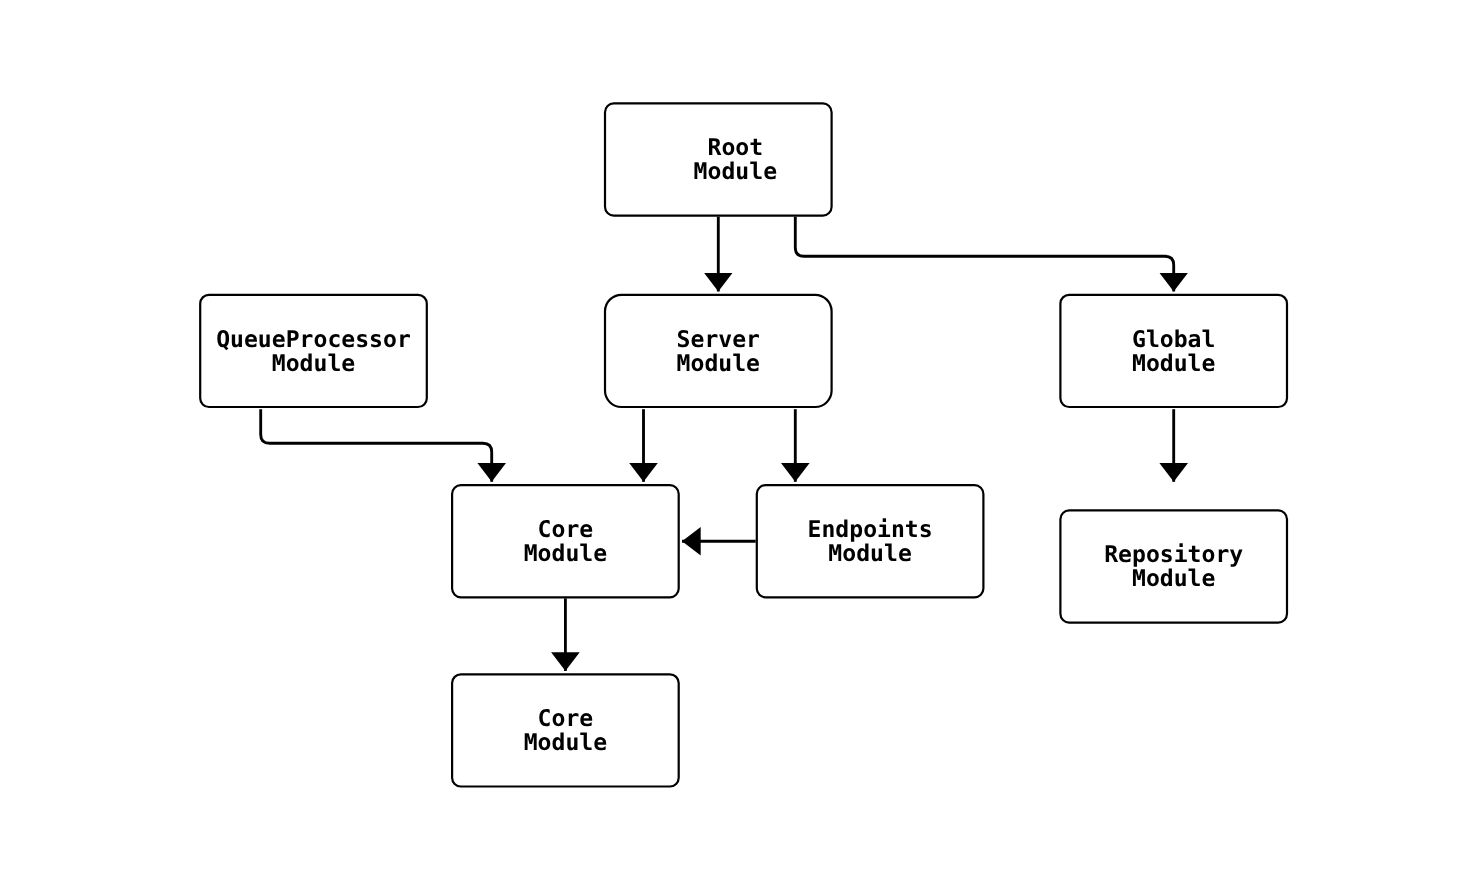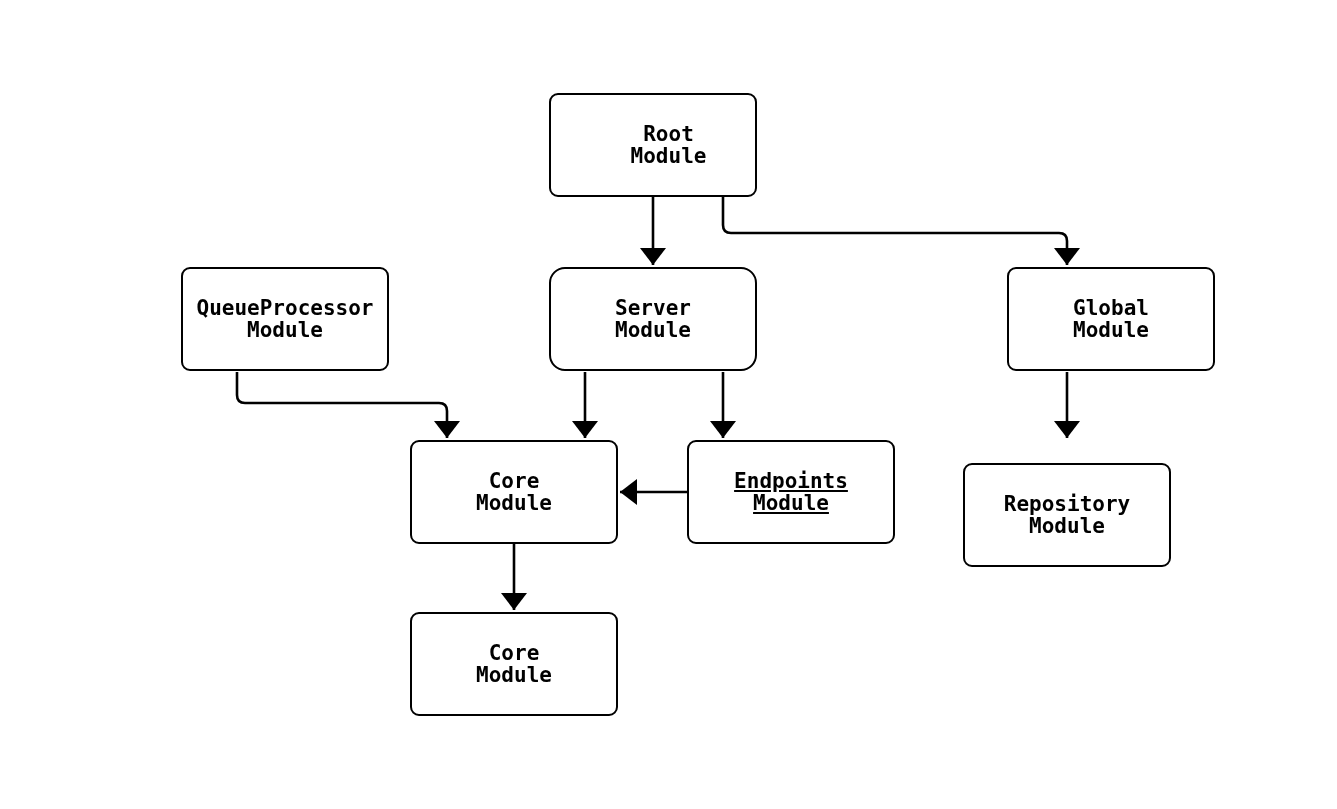--- a/index.html
+++ b/index.html
@@ -45,23 +45,23 @@
     line-height: 22px;
     color: #000000;
     text-align: center;
     white-space: pre-line;
     letter-spacing: 0;
   }
   
   .pos-root          { left: 549px; top:  93px; padding-left: 31px; }
   .pos-queueprocessor{ left: 133px; top: 267px; margin-left: 48px; }
   .pos-server        { left: 549px; top: 267px; border-radius: 16px; }
-  .pos-global        { left: 963px; top: 267px; margin-left: 44px; }
+  .pos-global        { left: 963px; top: 267px; }
   .pos-core          { left: 410px; top: 440px; }
-  .pos-endpoints     { left: 687px; top: 440px; text-decoration: underline; }
+  .pos-endpoints     { left: 687px; top: 440px; }
   .pos-repository    { left: 963px; top: 463px; }
   .pos-queue         { left: 410px; top: 612px; }
 </style>
 </head>
 <body>
 
 <div class="canvas">
 
   <svg class="edges-layer" width="1337" height="809" viewBox="0 0 1337 809" xmlns="http://www.w3.org/2000/svg">
     <defs>

